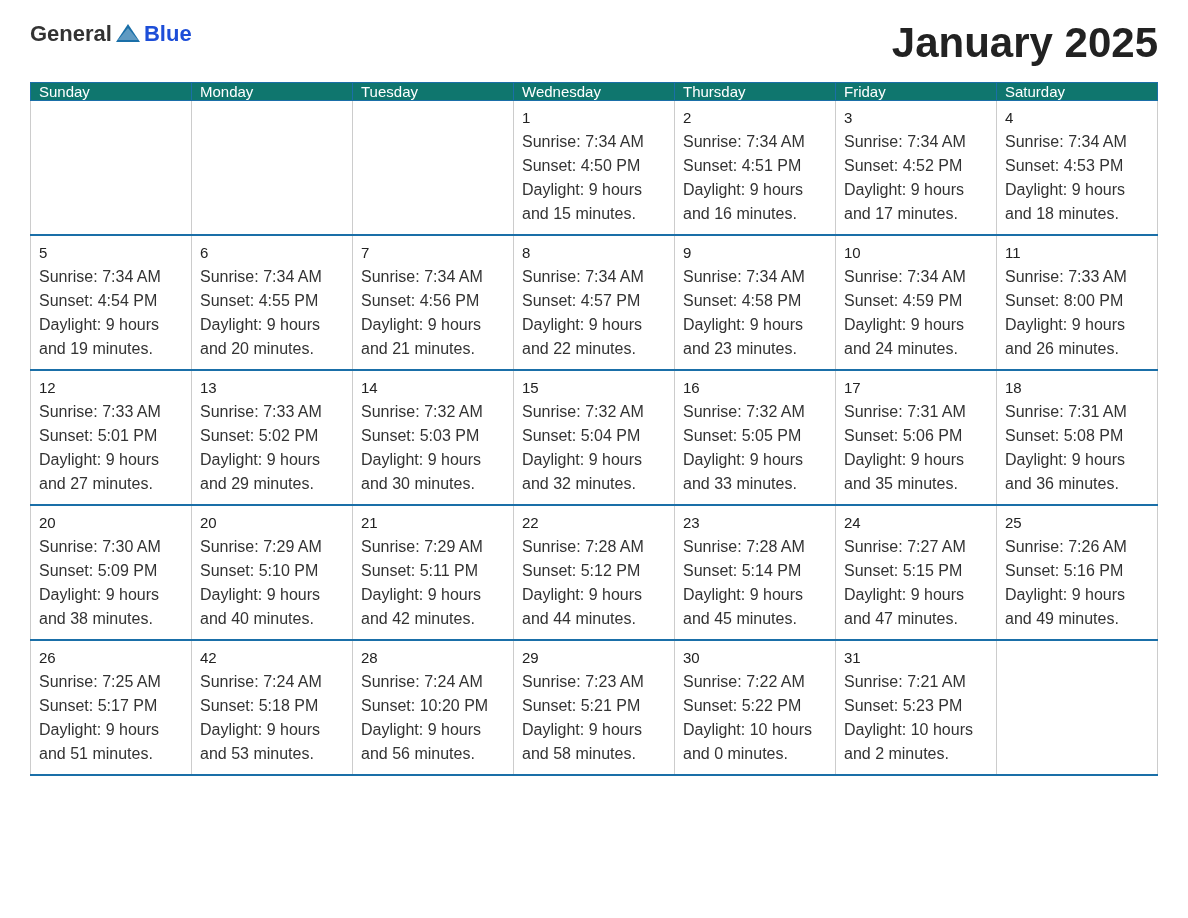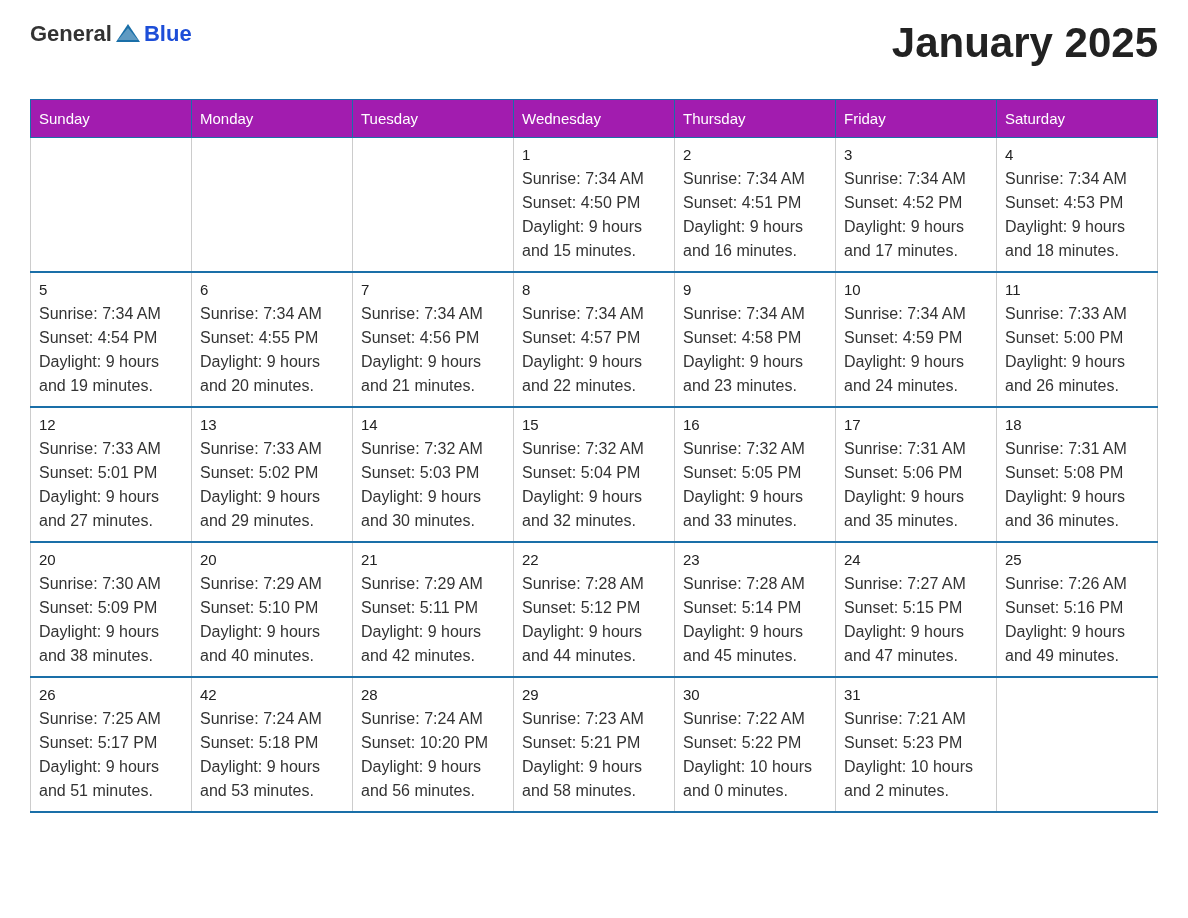--- a/index.html
+++ b/index.html
@@ -8,21 +8,21 @@
       background: #fff;
       color: #333;
       width: 1188px;
       min-height: 918px;
       padding: 20px 30px;
     }
     .header {
       display: flex;
       justify-content: space-between;
       align-items: flex-start;
-      margin-bottom: 33px;
+      margin-bottom: 16px;
     }
     .logo {
       display: flex;
       align-items: center;
       gap: 0;
     }
     .logo-text-general {
       font-size: 22px;
       font-weight: bold;
       color: #333;
@@ -51,23 +51,23 @@
       font-size: 18px;
       color: #444;
       margin-top: 4px;
     }
     .calendar-table {
       width: 100%;
       border-collapse: collapse;
       table-layout: fixed;
     }
     .calendar-table thead tr th {
-      background-color: #a21caf;
+      background-color: #0f766e;
       color: #fff;
-      padding: 10px 8px;
+      padding: 0 8px;
       font-size: 15px;
       font-weight: normal;
       text-align: left;
       border: 1px solid #1a6fa8;
     }
     .calendar-table tbody tr td {
       vertical-align: top;
       padding: 8px;
       border: 1px solid #ccc;
       font-size: 12px;
@@ -168,21 +168,21 @@
         <td>
           <span class="day-number">9</span>
           <div class="day-info"><span>Sunrise: 7:34 AM</span><br><span>Sunset: 4:58 PM</span><br><span>Daylight: 9 hours and 23 minutes.</span></div>
         </td>
         <td>
           <span class="day-number">10</span>
           <div class="day-info"><span>Sunrise: 7:34 AM</span><br><span>Sunset: 4:59 PM</span><br><span>Daylight: 9 hours and 24 minutes.</span></div>
         </td>
         <td>
           <span class="day-number">11</span>
-          <div class="day-info"><span>Sunrise: 7:33 AM</span><br><span>Sunset: 5:00 PM</span><br><span>Daylight: 9 hours and 26 minutes.</span></div>
+          <div class="day-info"><span>Sunrise: 7:33 AM</span><br><span>Sunset: 8:00 PM</span><br><span>Daylight: 9 hours and 26 minutes.</span></div>
         </td>
       </tr>
       <tr class="row-border-top">
         <td>
           <span class="day-number">12</span>
           <div class="day-info"><span>Sunrise: 7:33 AM</span><br><span>Sunset: 5:01 PM</span><br><span>Daylight: 9 hours and 27 minutes.</span></div>
         </td>
         <td>
           <span class="day-number">13</span>
           <div class="day-info"><span>Sunrise: 7:33 AM</span><br><span>Sunset: 5:02 PM</span><br><span>Daylight: 9 hours and 29 minutes.</span></div>

